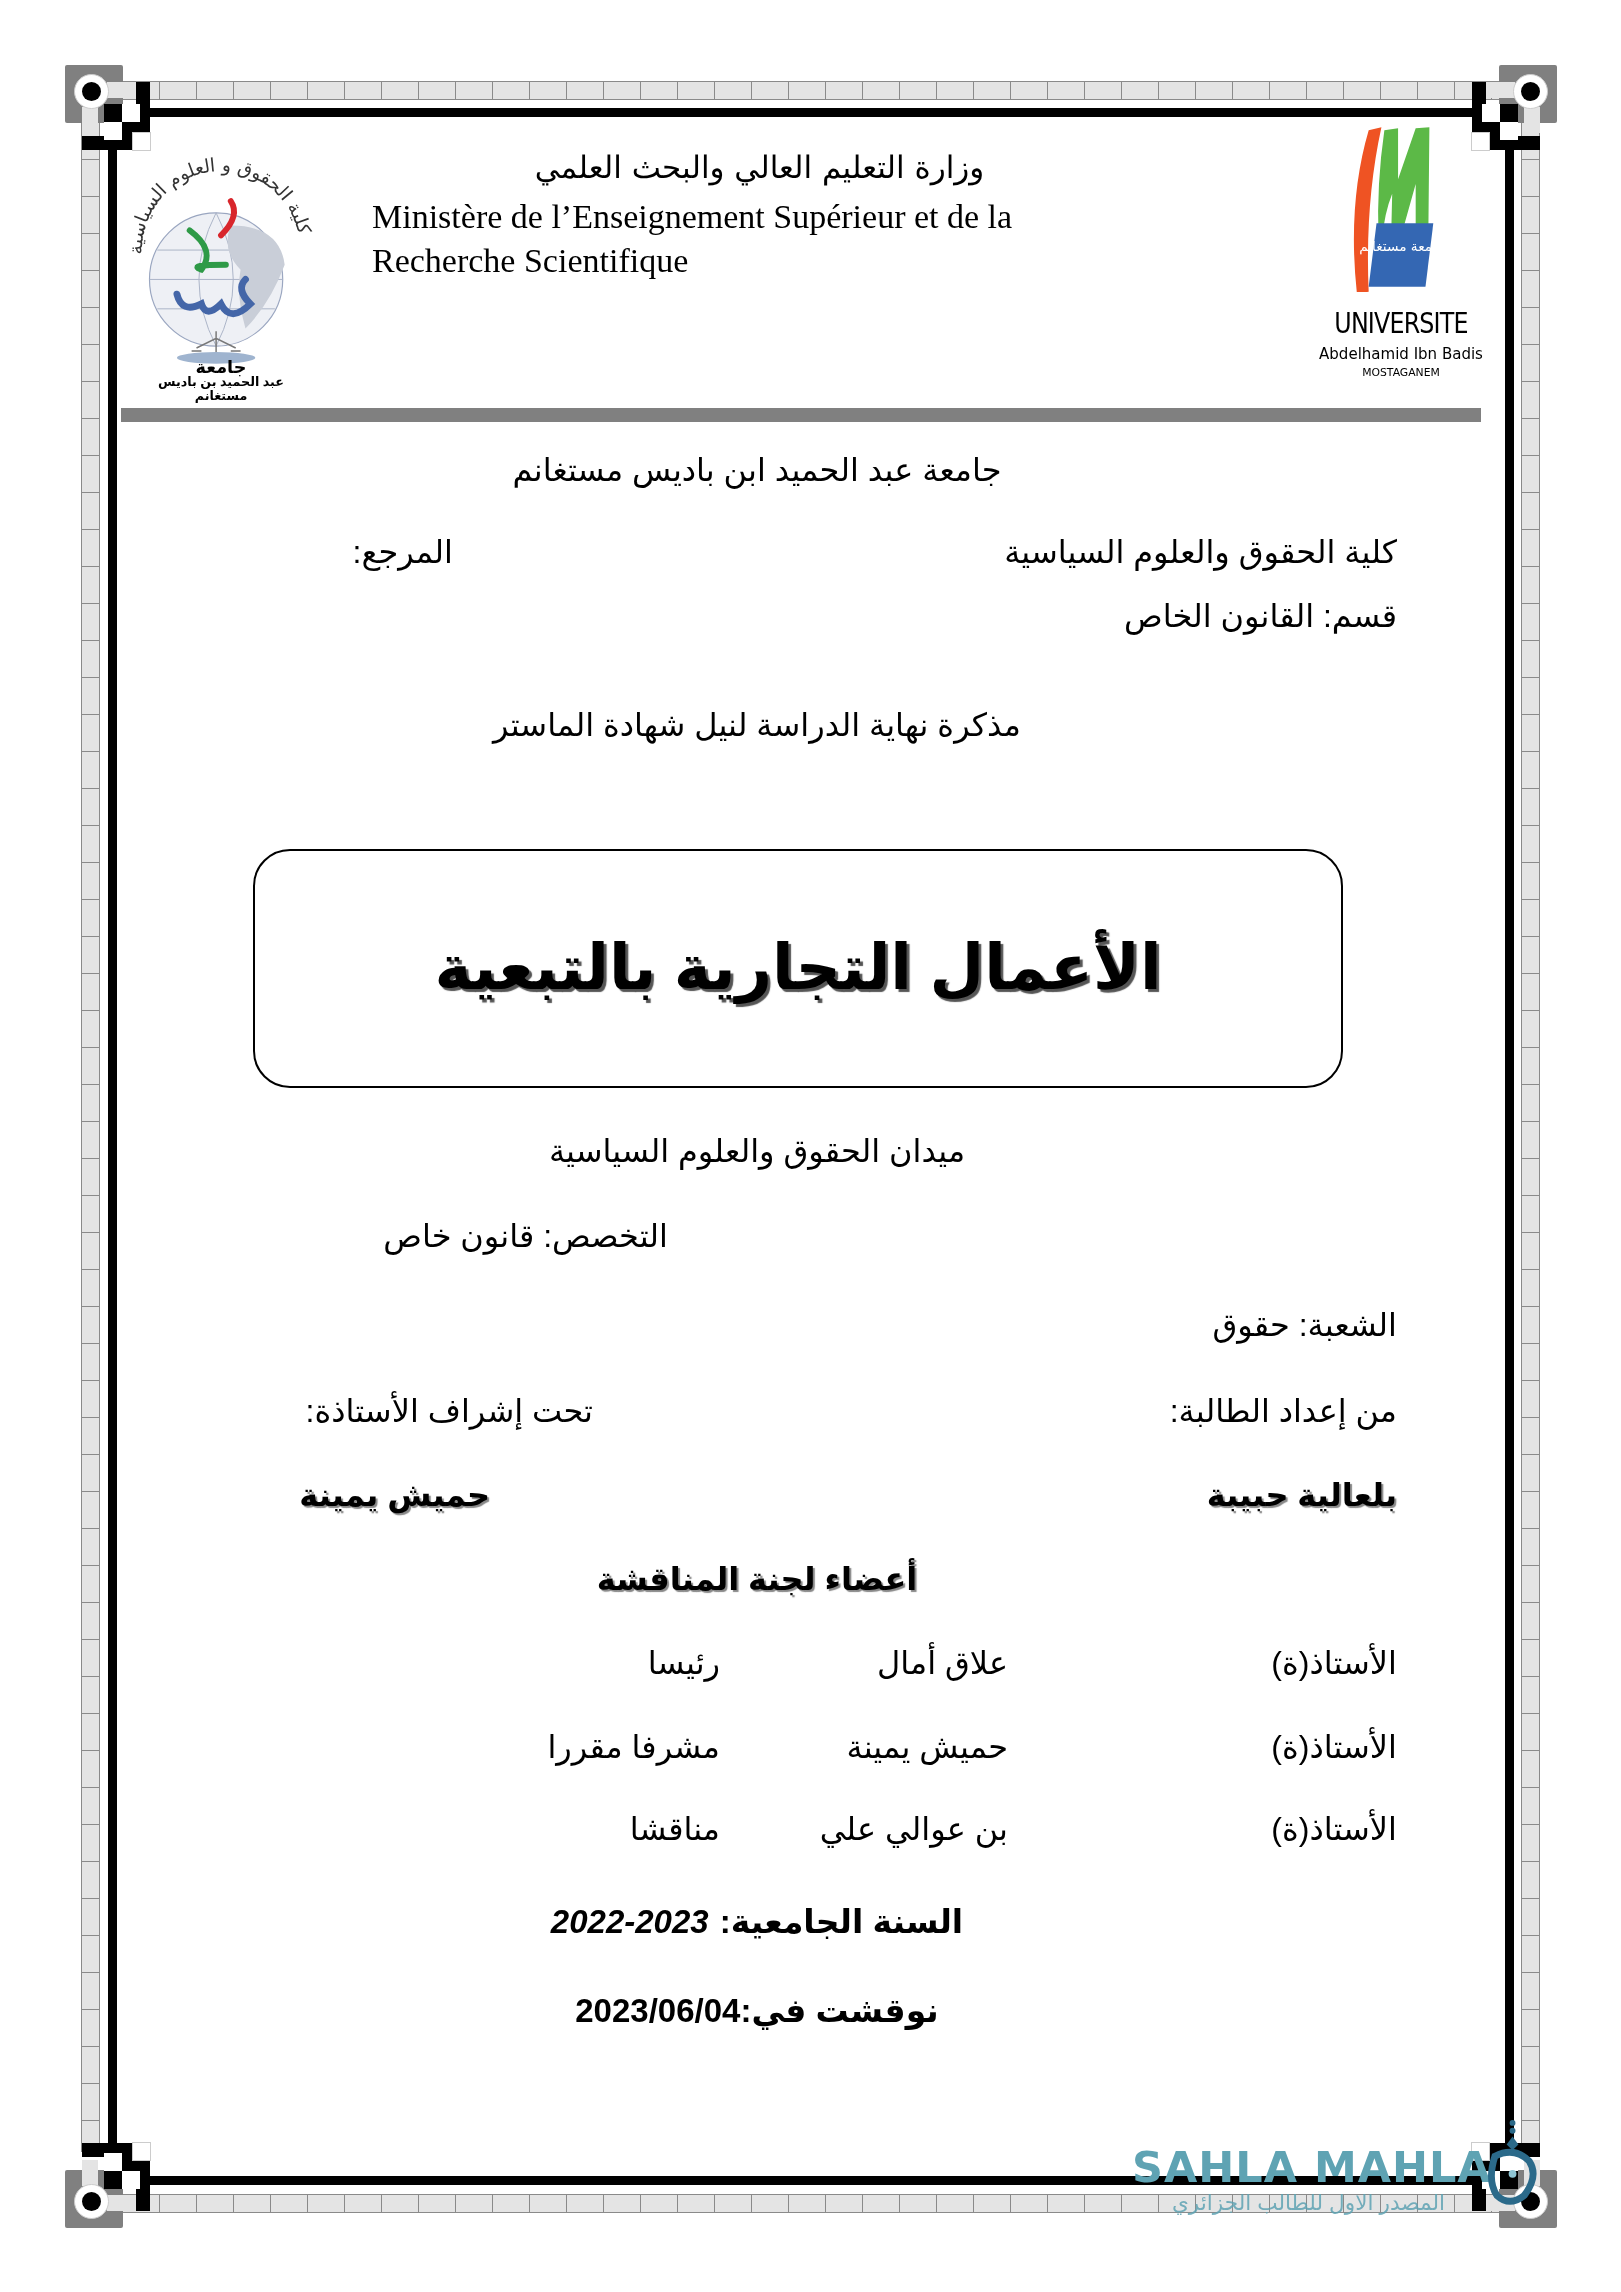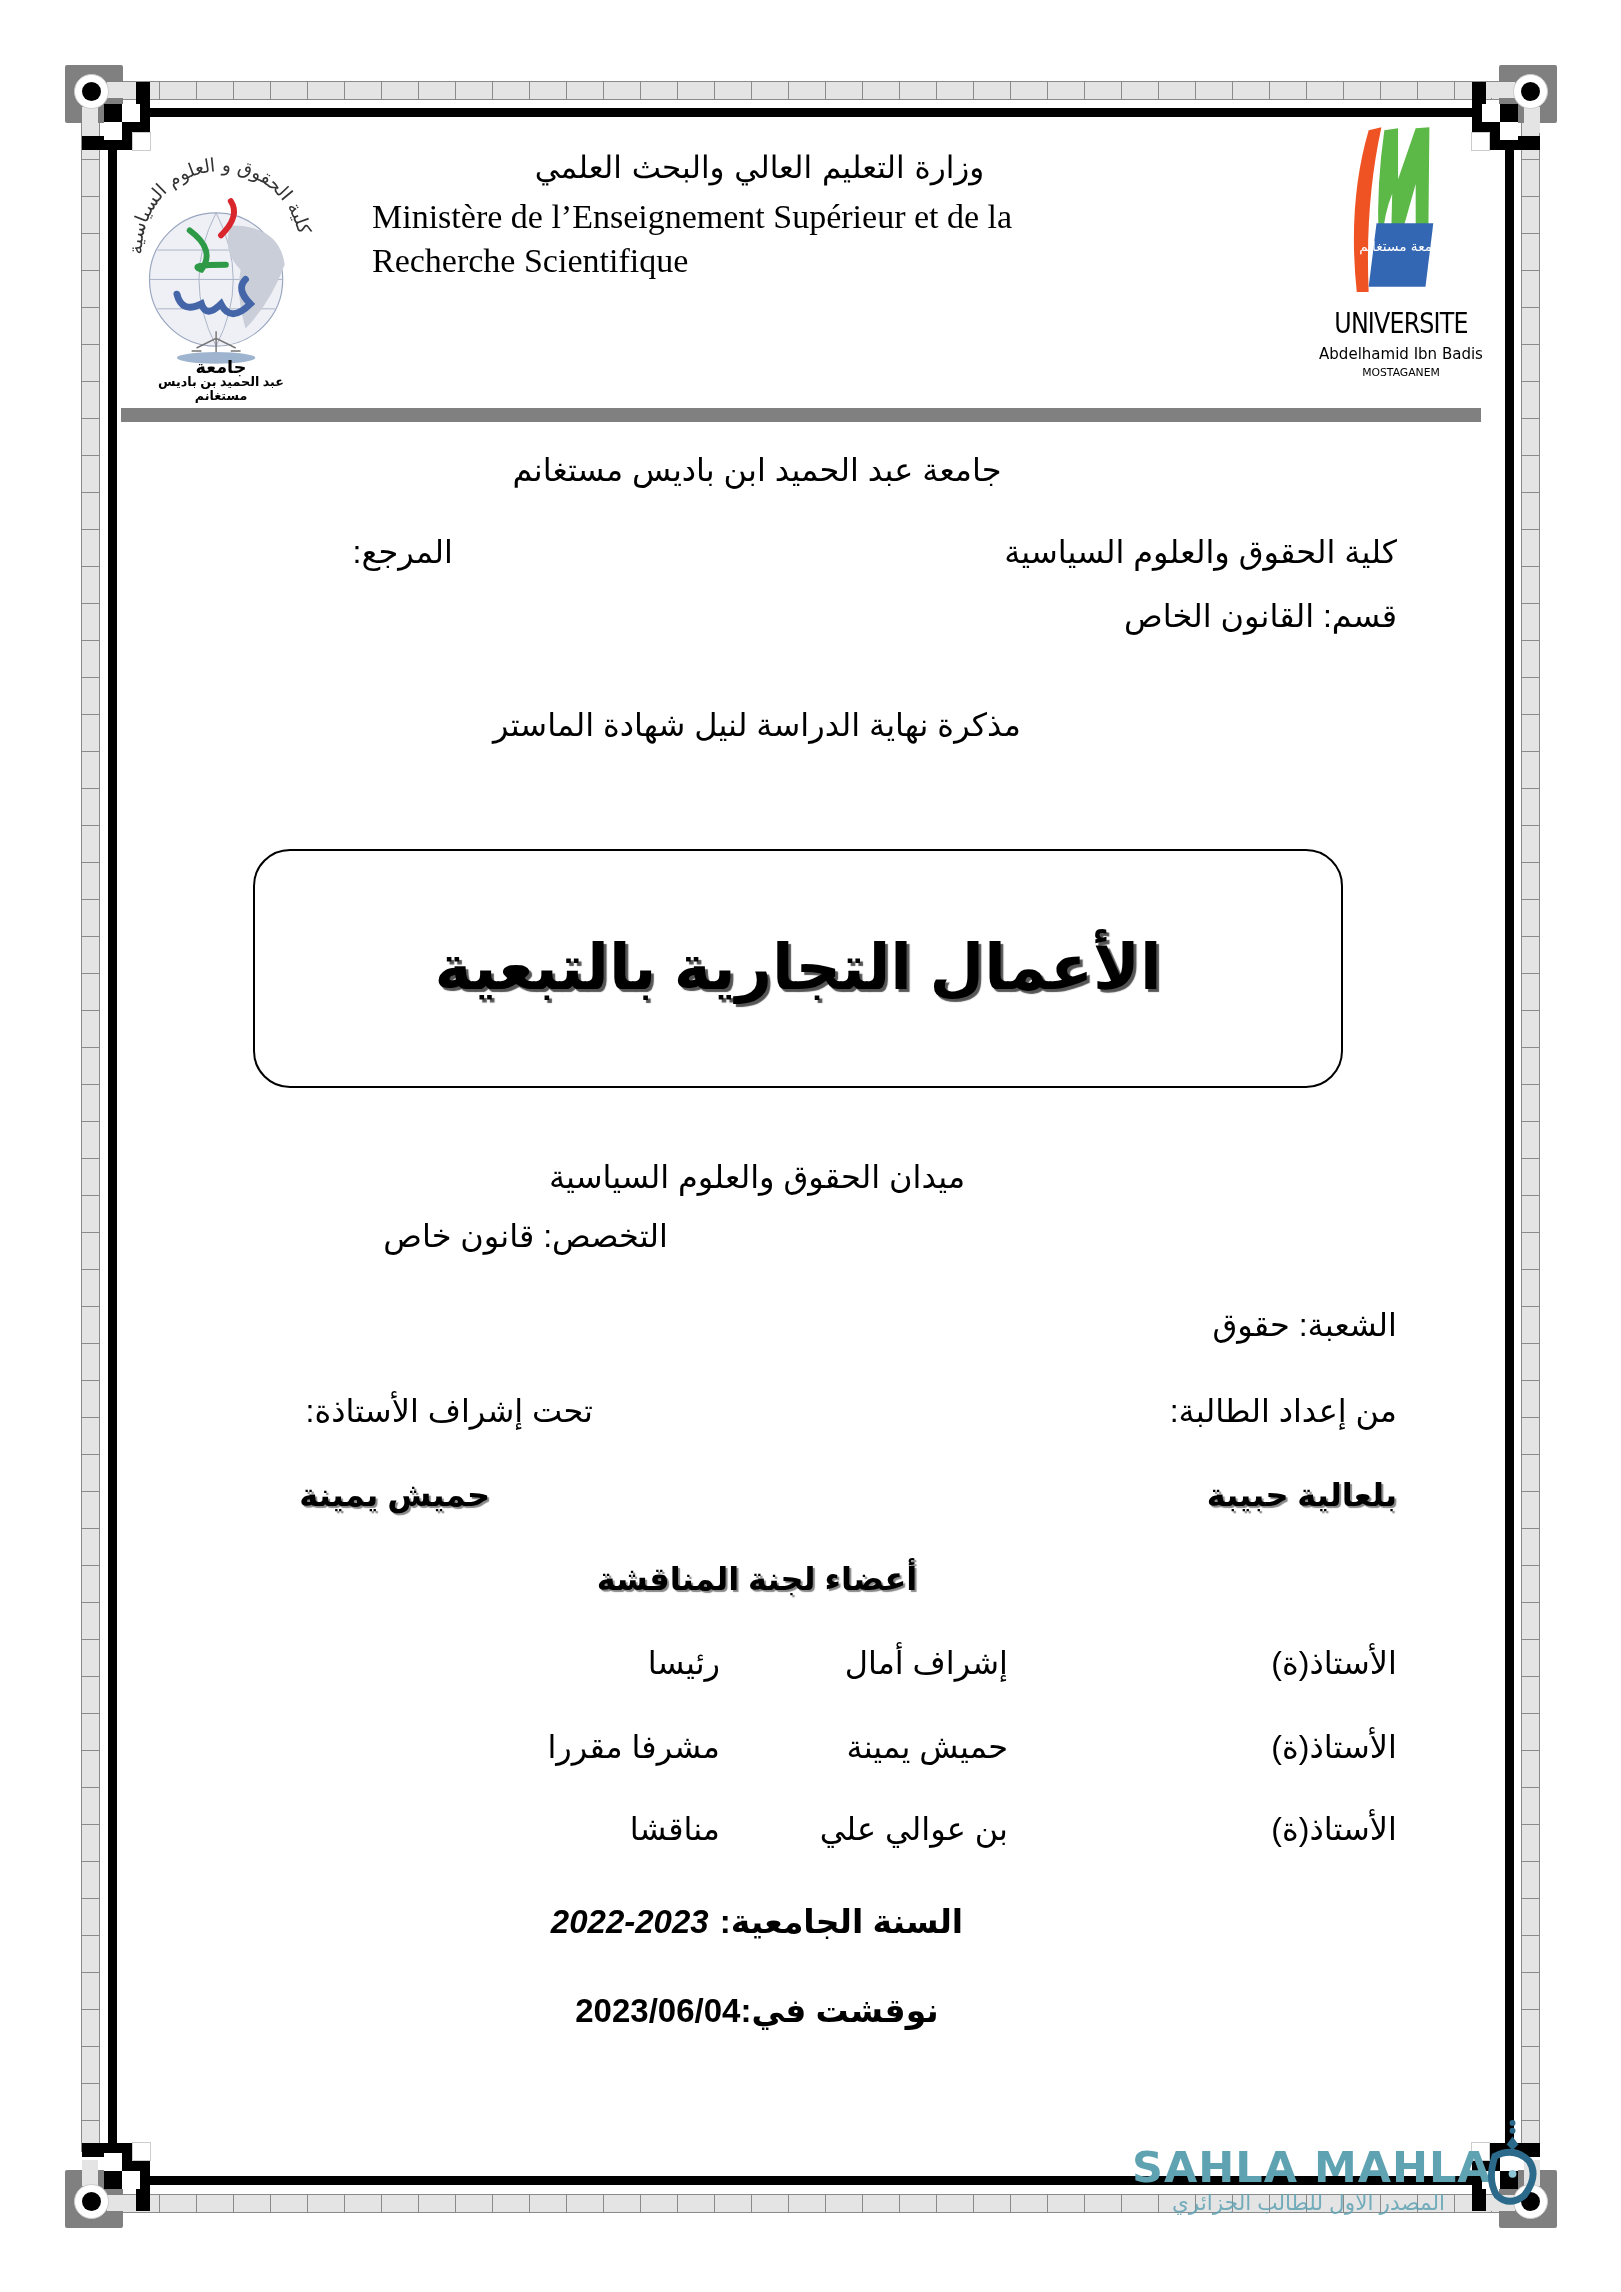--- a/index.html
+++ b/index.html
@@ -165,38 +165,38 @@
   <div class="txt" style="right:1168px; top:536px;">المرجع:</div>
 
   <div class="txt" style="right:224px; top:600px;margin-left:39px;">قسم: القانون الخاص</div>
 
   <div class="txt" style="right:864px; top:709px; transform:translateX(50%);">مذكرة نهاية الدراسة لنيل شهادة الماستر</div>
 
   <div class="title-box">
     <div class="title-text">الأعمال التجارية بالتبعية</div>
   </div>
 
-  <div class="txt" style="right:864px; top:1135px; transform:translateX(50%);margin-top:26px;">ميدان الحقوق والعلوم السياسية</div>
+  <div class="txt" style="right:864px; top:1135px; transform:translateX(50%);">ميدان الحقوق والعلوم السياسية</div>
 
   <div class="txt" style="right:953px; top:1220px;">التخصص: قانون خاص</div>
 
   <div class="txt" style="right:224px; top:1309px;">الشعبة: حقوق</div>
 
   <div class="txt" style="right:224px; top:1395px;">من إعداد الطالبة:</div>
   <div class="txt" style="right:1028px; top:1395px;">تحت إشراف الأستاذة:</div>
 
   <div class="txt bold shadow" style="right:224px; top:1479px;">بلعالية حبيبة</div>
   <div class="txt bold shadow" style="right:1131px; top:1479px;">حميش يمينة</div>
 
   <div class="txt bold shadow" style="right:864px; top:1563px; transform:translateX(50%);">أعضاء لجنة المناقشة</div>
 
   <div>
     <div>
       <div class="txt" style="right:224px; top:1647px;">الأستاذ(ة)</div>
-      <div class="txt" style="right:613px; top:1647px;">إشراف أمال</div>
+      <div class="txt" style="right:613px; top:1647px;">علاق أمال</div>
       <div class="txt" style="right:901px; top:1647px;">رئيسا</div>
     </div>
     <div>
       <div class="txt" style="right:224px; top:1731px;">الأستاذ(ة)</div>
       <div class="txt" style="right:613px; top:1731px;">حميش يمينة</div>
       <div class="txt" style="right:901px; top:1731px;">مشرفا مقررا</div>
     </div>
     <div>
       <div class="txt" style="right:224px; top:1813px;">الأستاذ(ة)</div>
       <div class="txt" style="right:613px; top:1813px;">بن عوالي علي</div>

